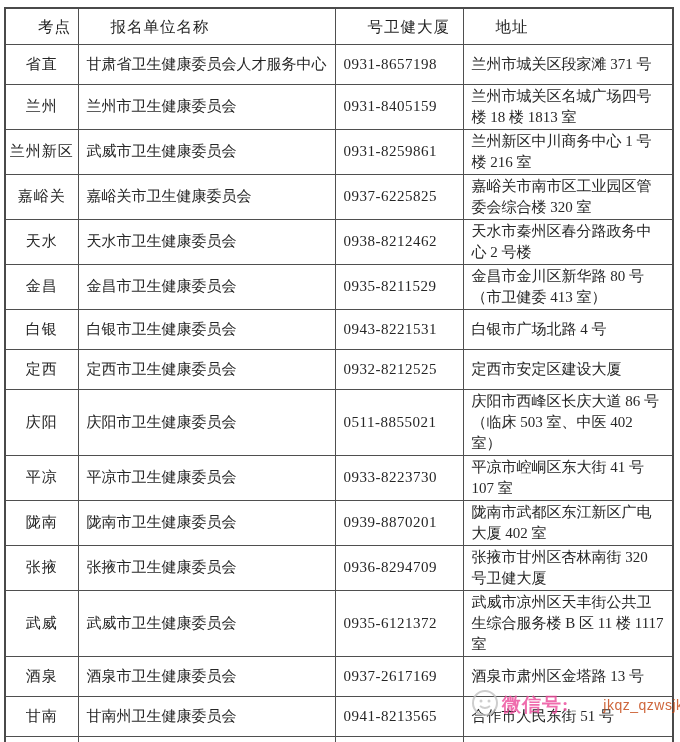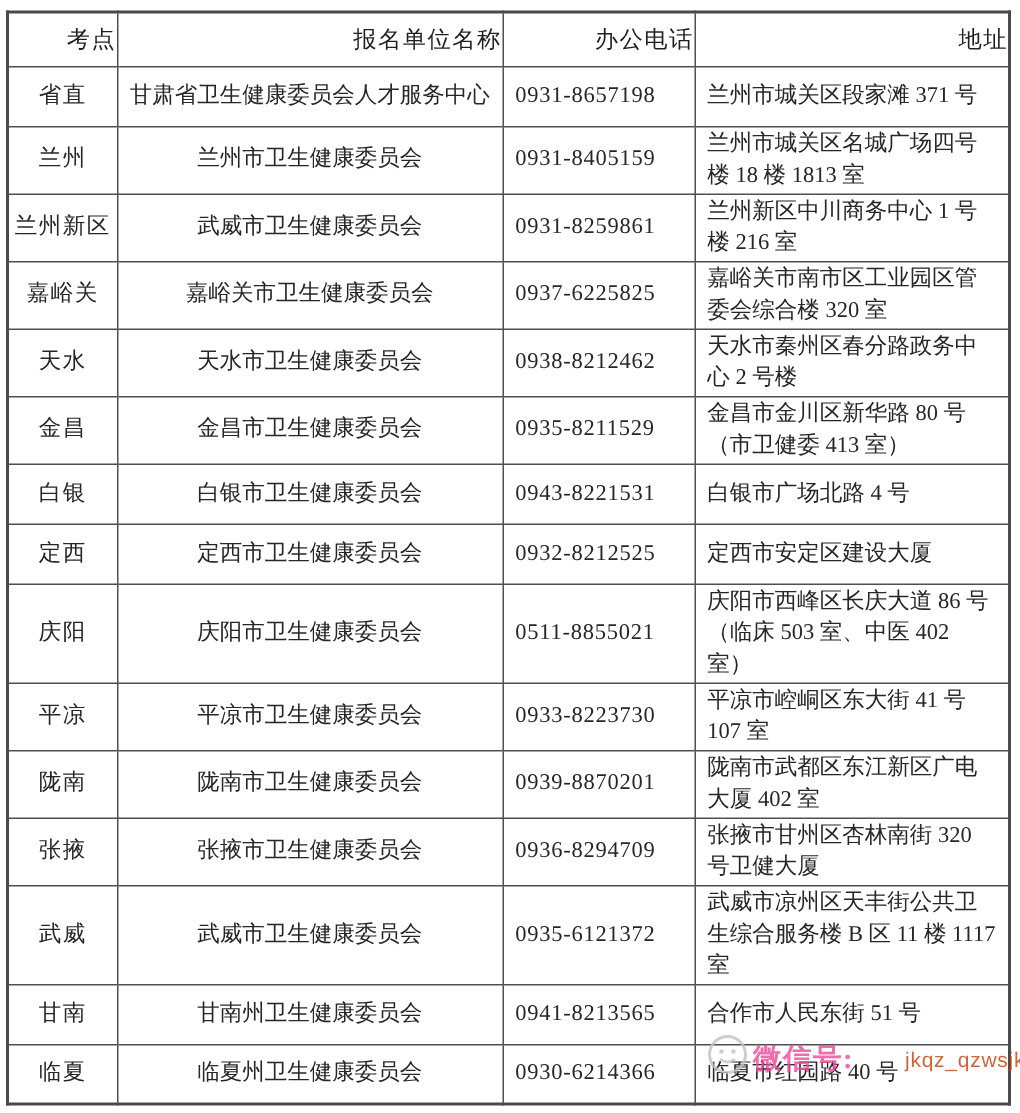--- a/index.html
+++ b/index.html
@@ -26,33 +26,33 @@
   .contact-table th, .contact-table td {
     border: 1.5px solid #4f4f4f;
     font-size: 15px;
     line-height: 21px;
     vertical-align: middle;
     font-weight: normal;
     word-break: break-word;
   }
   .contact-table th {
     height: 36px;
-    text-align: right;
+    text-align: left;
     font-size: 15.5px;
     letter-spacing: 1px;
     color: #1f1f1f;
     padding-left: 32px;
   }
   .contact-table td { height: 40px; padding: 1px 8px; }
   col.c1 { width: 73px; }
   col.c2 { width: 257px; }
   col.c3 { width: 128px; }
   col.c4 { width: 210px; }
   td.cell-site { text-align: center; letter-spacing: 1px; padding: 0 2px; margin-left: 23px; }
-  td.cell-unit { text-align: center; }
+  td.cell-unit { text-align: left; }
   td.cell-phone { text-align: left; font-family: "Liberation Serif", "DejaVu Serif", serif; letter-spacing: 0.5px; }
   td.cell-addr { text-align: left; position: relative; }
   .watermark {
     position: absolute;
     left: 470px;
     top: 688px;
     width: 208px;
     display: flex;
     align-items: center;
     gap: 2px;
@@ -85,21 +85,21 @@
     <colgroup>
       <col class="c1">
         <col class="c2">
         <col class="c3">
         <col class="c4">
     </colgroup>
     <thead>
       <tr>
         <th>考点</th>
         <th>报名单位名称</th>
-        <th>办公电话</th>
+        <th>号卫健大厦</th>
         <th>地址</th>
       </tr>
     </thead>
     <tbody id="table-body">
     <tr>
       <td class="cell-site">省直</td>
       <td class="cell-unit">甘肃省卫生健康委员会人才服务中心</td>
       <td class="cell-phone">0931-8657198</td>
       <td class="cell-addr">兰州市城关区段家滩 371 号</td>
     </tr>
@@ -181,20 +181,26 @@
       <td class="cell-addr">张掖市甘州区杏林南街 320 号卫健大厦</td>
     </tr>
 
     <tr>
       <td class="cell-site">武威</td>
       <td class="cell-unit">武威市卫生健康委员会</td>
       <td class="cell-phone">0935-6121372</td>
       <td class="cell-addr">武威市凉州区天丰街公共卫生综合服务楼 B 区 11 楼 1117 室</td>
     </tr>
 
+    <tr>
+      <td class="cell-site">酒泉</td>
+      <td class="cell-unit">酒泉市卫生健康委员会</td>
+      <td class="cell-phone">0937-2617169</td>
+      <td class="cell-addr">酒泉市肃州区金塔路 13 号</td>
+    </tr>
 
     <tr>
       <td class="cell-site">甘南</td>
       <td class="cell-unit">甘南州卫生健康委员会</td>
       <td class="cell-phone">0941-8213565</td>
       <td class="cell-addr">合作市人民东街 51 号</td>
     </tr>
 
     <tr>
       <td class="cell-site">临夏</td>

